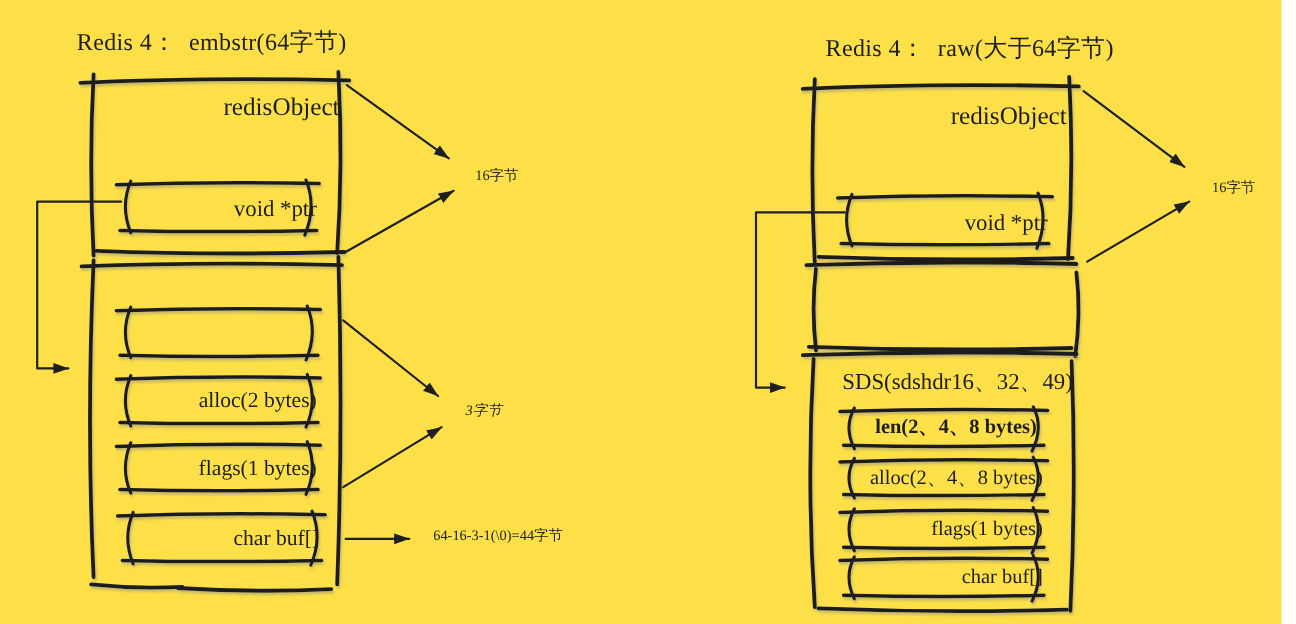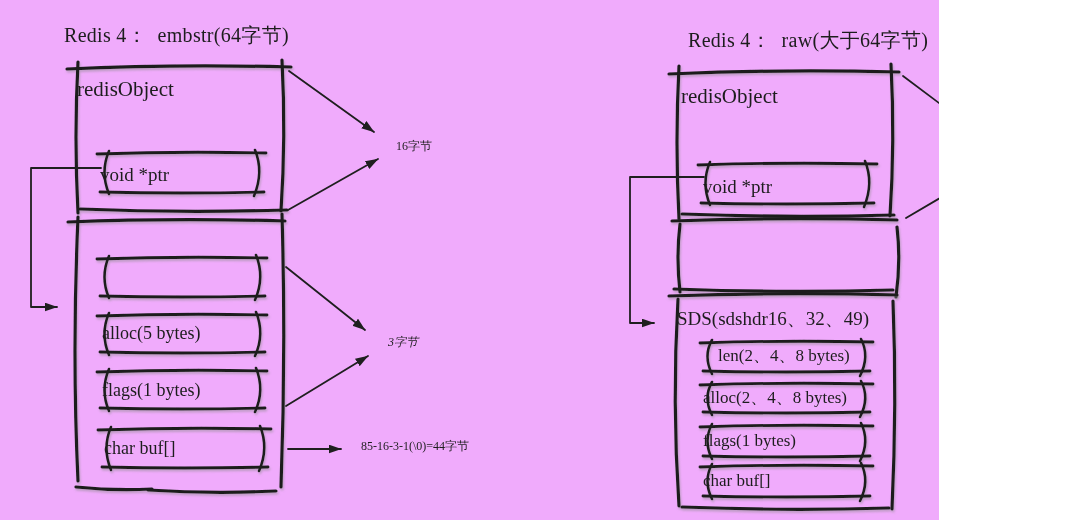--- a/index.html
+++ b/index.html
@@ -1,25 +1,25 @@
 <!DOCTYPE html>
 <html><head>
 <meta charset="utf-8">
 <style>
   html,body{margin:0;padding:0;background:#ffffff;}
   #stage{
-    position:relative;width:939px;height:520px;background:#f0abfc;
+    position:relative;width:1068px;height:520px;background:#fde047;
     font-family:"Liberation Serif","DejaVu Serif",serif;overflow:hidden;
   }
   svg{position:absolute;left:0;top:0;}
   .lbl{
     position:absolute;color:#1d1d1d;white-space:pre;
     font-family:"Liberation Serif","DejaVu Serif",serif;
   }
-  .ctr{text-align:left;}
+  .ctr{text-align:right;}
   .ttl{font-size:20px;letter-spacing:0.3px;}
   .boxlbl-lg{font-size:21px;line-height:25px;}
   .boxlbl{font-size:19px;line-height:22px;}
   .boxlbl-md{font-size:20px;line-height:24px;}
   .fld{font-size:18px;line-height:22px;}
   .fld-sm{font-size:17px;line-height:20px;}
   .ann{font-size:12px;line-height:22px;}
   .stroke{fill:none;stroke:#1f1f1f;stroke-linecap:round;stroke-linejoin:round;}
   .w-outer{stroke-width:3.2px;}
   .w-inner{stroke-width:2.9px;}
@@ -163,36 +163,36 @@
     </g>
   </svg>
 
   <div class="lbl ttl" style="left:64px;top:22px;">Redis 4：  embstr(64字节)</div>
 
   <div class="lbl ctr boxlbl-lg" style="left:77px;top:77px;width:206px;">redisObject</div>
 
   <div class="lbl ctr boxlbl" style="left:100px;top:164px;width:164px;">void *ptr</div>
 
 
-  <div class="lbl ctr fld" style="left:102px;top:322px;width:162px;">alloc(5 bytes)</div>
+  <div class="lbl ctr fld" style="left:102px;top:322px;width:162px;">alloc(2 bytes)</div>
   <div class="lbl ctr fld" style="left:102px;top:379px;width:162px;">flags(1 bytes)</div>
   <div class="lbl ctr fld" style="left:104px;top:437px;width:162px;">char buf[]</div>
 
   <div class="lbl ann" style="left:396px;top:135px;">16字节</div>
   <div class="lbl ann" style="left:388px;top:331px;font-style:italic;">3字节</div>
-  <div class="lbl ann" style="left:361px;top:435px;">85-16-3-1(\0)=44字节</div>
+  <div class="lbl ann" style="left:361px;top:435px;">64-16-3-1(\0)=44字节</div>
 
   <div class="lbl ttl" style="left:688px;top:27px;">Redis 4：  raw(大于64字节)</div>
 
   <div class="lbl ctr boxlbl-lg" style="left:681px;top:84px;width:208px;">redisObject</div>
 
   <div class="lbl ctr boxlbl" style="left:703px;top:176px;width:170px;">void *ptr</div>
 
   <div class="lbl ctr boxlbl" style="left:677px;top:308px;width:217px;">SDS(sdshdr16、32、49)</div>
 
-  <div class="lbl ctr fld-sm" style="left:718px;top:346px;width:166px;">len(2、4、8 bytes)</div>
+  <div class="lbl ctr fld-sm" style="left:698px;top:346px;width:166px;font-weight:bold;">len(2、4、8 bytes)</div>
   <div class="lbl ctr fld-sm" style="left:703px;top:388px;width:166px;">alloc(2、4、8 bytes)</div>
   <div class="lbl ctr fld-sm" style="left:703px;top:431px;width:166px;">flags(1 bytes)</div>
   <div class="lbl ctr fld-sm" style="left:703px;top:471px;width:166px;">char buf[]</div>
 
   <div class="lbl ann" style="left:1010px;top:145px;">16字节</div>
 
 </div>
 
 </body></html>

